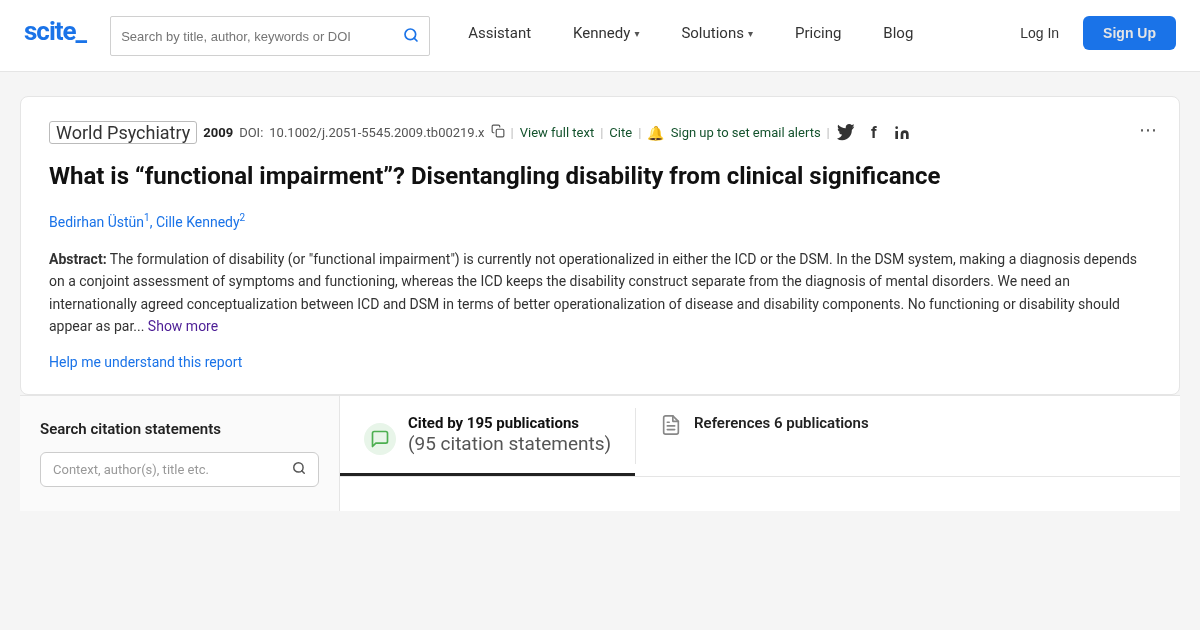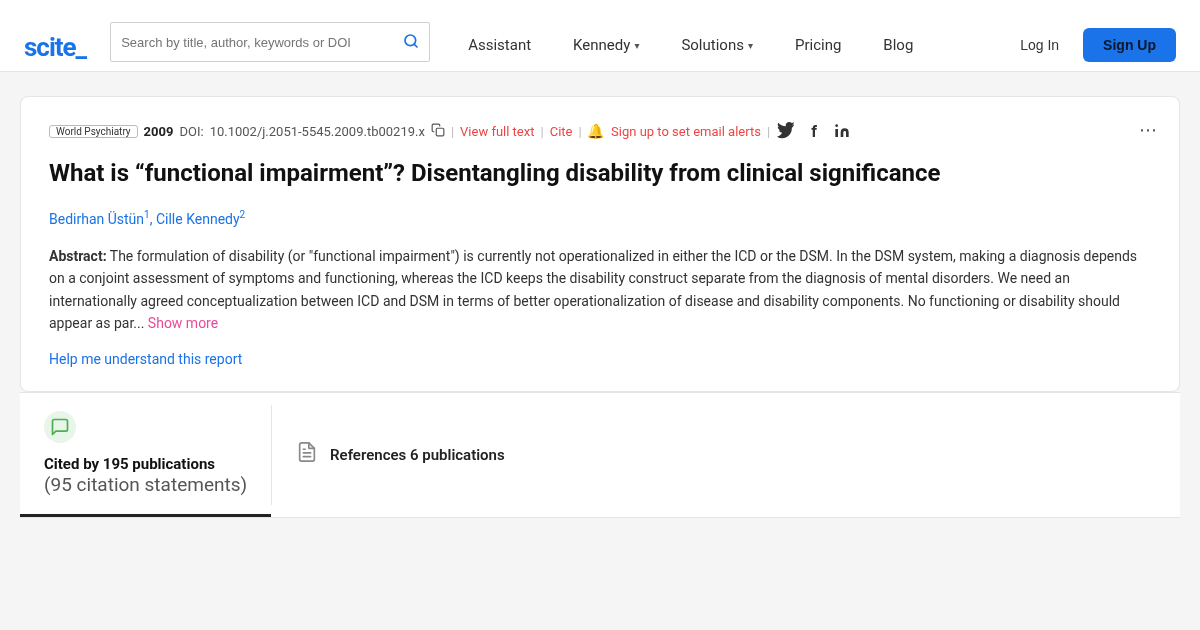--- a/index.html
+++ b/index.html
@@ -3,22 +3,22 @@
   <meta charset="utf-8">
   <style>
     * { box-sizing: border-box; margin: 0; padding: 0; }
     body { font-family: -apple-system, BlinkMacSystemFont, 'Segoe UI', Roboto, sans-serif; background: #f5f5f5; color: #222; font-size: 14px; }
 
     
     .navbar {
       background: #fff;
       border-bottom: 1px solid #e5e5e5;
       display: flex;
-      align-items: flex-end;
-      padding: 9px 24px;
+      align-items: flex-start;
+      padding: 16px 24px;
       height: 72px;
       gap: 8px;
     }
     .logo {
       font-size: 26px;
       font-weight: 700;
       color: #1a73e8;
       letter-spacing: -1px;
       margin-right: 16px;
       white-space: nowrap;
@@ -68,21 +68,21 @@
       color: #333;
       cursor: pointer;
       border-radius: 4px;
       background: transparent;
       border: none;
     }
     .btn-signup {
       padding: 9px 20px;
       font-size: 14px;
       font-weight: 600;
-      color: #0f172a;
+      color: #e5e5e5;
       background: #1a73e8;
       border: none;
       border-radius: 6px;
       cursor: pointer;
     }
 
     
     .main-content {
       max-width: 1200px;
       margin: 0 auto;
@@ -105,26 +105,26 @@
       gap: 6px;
       font-size: 13px;
       color: #555;
       margin-bottom: 16px;
       flex-wrap: wrap;
     }
     .journal-tag {
       border: 1px solid #bbb;
       border-radius: 3px;
       padding: 0 6px;
-      font-size: 10px;
+      font-size: 18px;
       color: #333;
     }
     .meta-year { font-weight: 700; color: #222; }
     .meta-doi { color: #555; }
-    .meta-link { color: #ef4444; text-decoration: none; cursor: pointer; }
+    .meta-link { color: #14532d; text-decoration: none; cursor: pointer; }
     .meta-sep { color: #bbb; }
     .meta-bell { color: #555; font-size: 14px; }
     .meta-social { display: flex; gap: 8px; align-items: center; }
     .social-icon { width: 20px; height: 20px; display: inline-flex; align-items: center; justify-content: center; font-size: 13px; color: #333; }
     .more-btn {
       position: absolute;
       right: 20px;
       top: 22px;
       font-size: 18px;
       color: #555;
@@ -147,21 +147,21 @@
     }
     .author-sup { font-size: 10px; vertical-align: super; }
 
     .abstract-text {
       font-size: 14px;
       color: #333;
       line-height: 1.6;
       margin-bottom: 16px;
     }
     .abstract-text strong { font-weight: 700; }
-    .show-more { color: #ec4899; cursor: pointer; text-decoration: none; }
+    .show-more { color: #4c1d95; cursor: pointer; text-decoration: none; }
 
     .help-link {
       color: #1a73e8;
       font-size: 14px;
       cursor: pointer;
       text-decoration: none;
     }
 
     
     .bottom-section {
@@ -202,27 +202,26 @@
       flex: 1;
       padding: 0;
     }
     .tabs-row {
       display: flex;
       align-items: stretch;
       border-bottom: 1px solid #e5e5e5;
     }
     .tab-item {
       display: flex;
-      align-items: flex-start;
+      align-items: flex-end;
       gap: 12px;
       padding: 18px 24px;
       cursor: pointer;
       border-bottom: 3px solid transparent;
       font-size: 15px;
-      flex-direction: column;
     }
     .tab-item.active {
       border-bottom: 3px solid #222;
     }
     .tab-icon {
       width: 32px;
       height: 32px;
       border-radius: 50%;
       background: #e8f5e9;
       display: flex;
@@ -233,21 +232,21 @@
     .tab-label { font-weight: 700; font-size: 15px; color: #111; }
     .tab-sublabel { font-size: 19px; color: #555; }
     .tab-text-group { display: flex; flex-direction: column; }
     .tab-sep {
       width: 1px;
       background: #e5e5e5;
       margin: 12px 0;
     }
     .refs-tab {
       display: flex;
-      align-items: center;
+      align-items: flex-start;
       gap: 12px;
       padding: 18px 24px;
       cursor: pointer;
     }
     .refs-icon { font-size: 20px; color: #666; }
     .refs-label { font-weight: 600; font-size: 15px; color: #222; }
   </style>
 </head>
 <body>
 
@@ -348,20 +347,32 @@
       <a class="show-more">Show more</a>
     </p>
 
     
     <a class="help-link">Help me understand this report</a>
 
   </div>
 
   <div class="bottom-section">
 
+    <div class="sidebar-search">
+      <div class="sidebar-title">Search citation statements</div>
+      <div class="sidebar-input">
+        <span class="sidebar-input-text">Context, author(s), title etc.</span>
+        <span class="search-icon-small">
+          <svg width="14" height="14" viewBox="0 0 24 24" fill="none" stroke="#555" stroke-width="2.5" stroke-linecap="round" stroke-linejoin="round">
+            <circle cx="11" cy="11" r="8"></circle>
+              <line x1="21" y1="21" x2="16.65" y2="16.65"></line>
+          </svg>
+        </span>
+      </div>
+    </div>
 
     <div class="citations-panel">
       <div class="tabs-row">
 
         <div class="tab-item active">
           <div class="tab-icon">
             <svg width="20" height="20" viewBox="0 0 24 24" fill="none" stroke="#4caf50" stroke-width="2" stroke-linecap="round" stroke-linejoin="round">
               <path d="M21 15a2 2 0 01-2 2H7l-4 4V5a2 2 0 012-2h14a2 2 0 012 2z"></path>
             </svg>
           </div>

